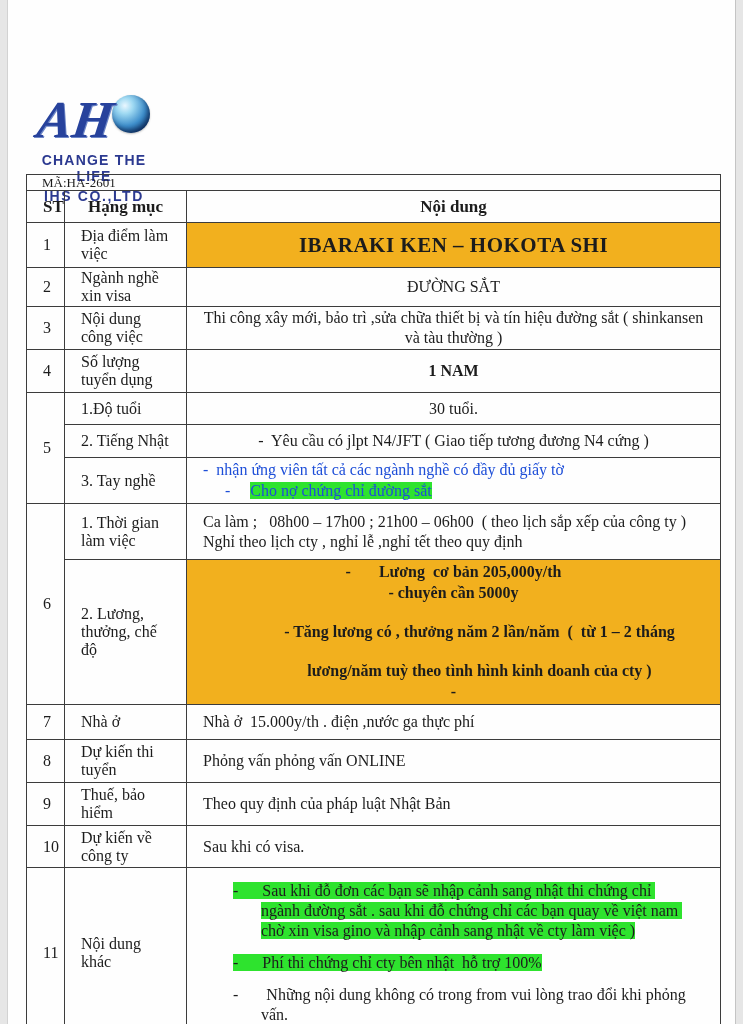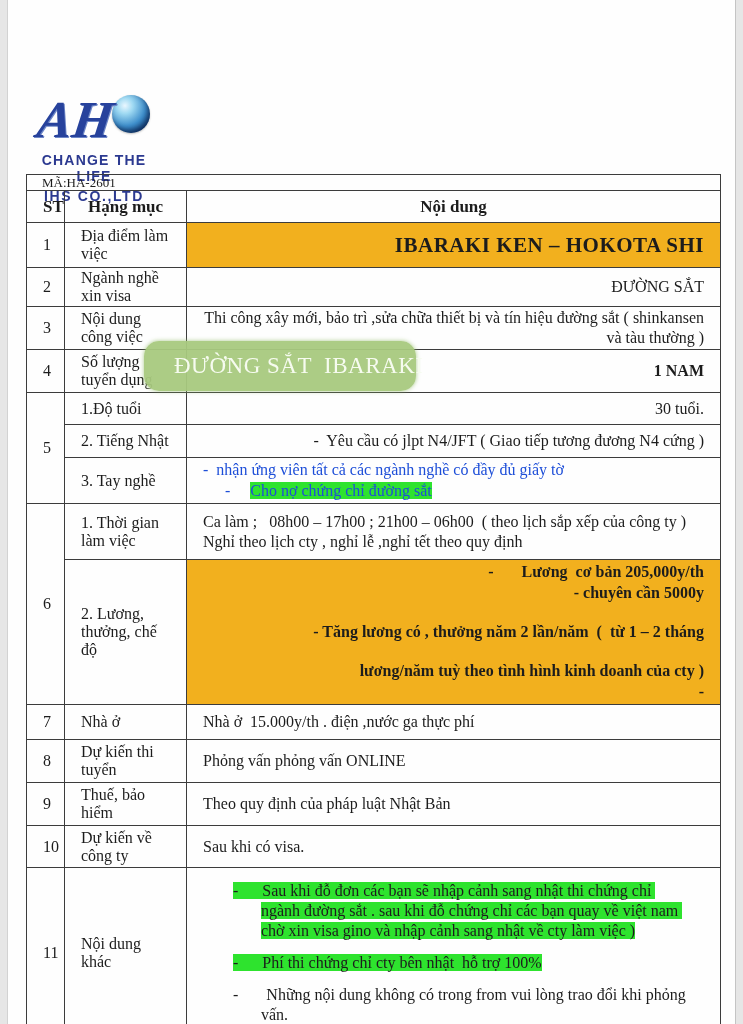--- a/index.html
+++ b/index.html
@@ -51,40 +51,40 @@
   table.doc col.c3{width:534px;}
   table.doc td,table.doc th{
     border:1.6px solid #3c3c3c;
     padding:1px 16px;vertical-align:middle;
     overflow:hidden;
   }
   tr.row-code td{height:15px;font-size:13px;padding:0 15px;line-height:15px;}
   tr.row-head th{height:29px;font-size:17px;font-weight:700;text-align:center;}
   .stt{text-align:right;padding-right:4px;font-size:16px;}
   .lbl{text-align:left;padding-left:6px;line-height:1.12;}
-  .ctr{text-align:right;}
+  .ctr{text-align:center;}
   .lft{text-align:left;padding-left:9px;}
   .pre{white-space:pre-wrap;}
   .bold{font-weight:700;}
 
   tr.h42 td{height:42px;} tr.h36 td{height:36px;} tr.h40 td{height:40px;}
   tr.h39 td{height:39px;} tr.h29 td{height:29px;} tr.h30 td{height:30px;}
   tr.h41 td{height:41px;} tr.h53 td{height:53px;} tr.h99 td{height:99px;}
   tr.h32 td{height:32px;} tr.h123 td{height:123px;}
 
   .cell-orange{background:#f2b01e;}
   .place-cell{font-size:21px;font-weight:700;letter-spacing:.5px;}
   .red{color:#1d4ed8;}
   .hl{background:#2ee32e;}
 
   .twolines div{margin:1px 0;}
   .dash5c{display:inline-block;margin-left:22px;margin-right:20px;}
 
   .salary div{margin:1px 0;}
-  .salary .ind{text-align:right;padding-left:52px;margin-top:19px;}
+  .salary .ind{text-align:center;padding-left:52px;margin-top:19px;}
 
   td.notes{vertical-align:top;padding-top:4px;}
   p.bullet{margin:12px;padding-left:46px;text-indent:-28px;line-height:20px;text-align:left;}
 
   
   .badge{
     position:absolute;left:136px;top:341px;width:272px;height:50px;
     background:rgba(168,201,126,.95);border-radius:15px;
     box-shadow:0 0 4px rgba(150,190,110,.8);
     color:#f6fbef;font-size:23px;line-height:50px;
@@ -214,15 +214,14 @@
       <td class="lbl">Nội dung khác</td>
       <td class="notes">
         <p class="bullet pre"><span class="hl">-      Sau khi đỗ đơn các bạn sẽ nhập cảnh sang nhật thi chứng chỉ ngành đường sắt . sau khi đỗ chứng chỉ các bạn quay về việt nam chờ xin visa gino và nhập cảnh sang nhật về cty làm việc )</span></p>
         <p class="bullet pre"><span class="hl">-      Phí thi chứng chỉ cty bên nhật  hỗ trợ 100%</span></p>
         <p class="bullet pre">-       Những nội dung không có trong from vui lòng trao đổi khi phỏng vấn.</p>
       </td>
     </tr>
   </tbody>
     </table>
 
-  <div class="badge">ĐƯỜNG SẮT  IBARAKI</div>
 
 </div>
 
 </body></html>

